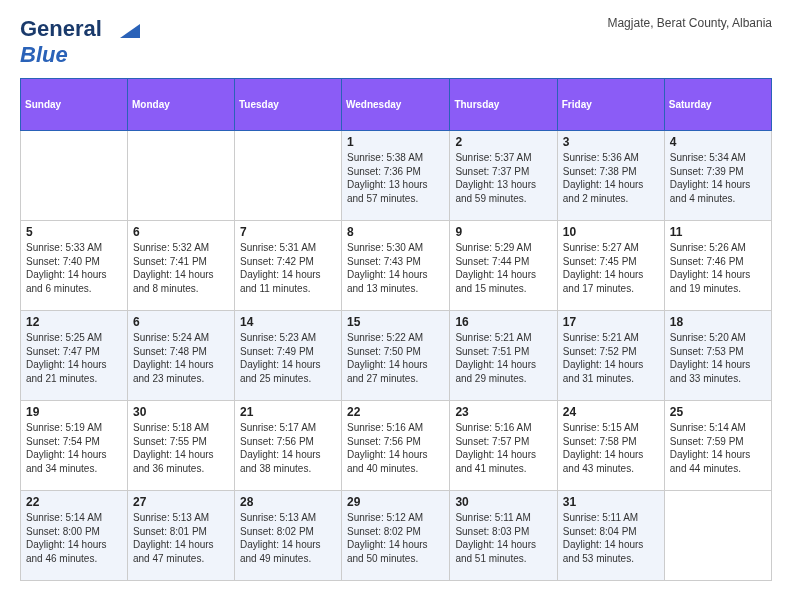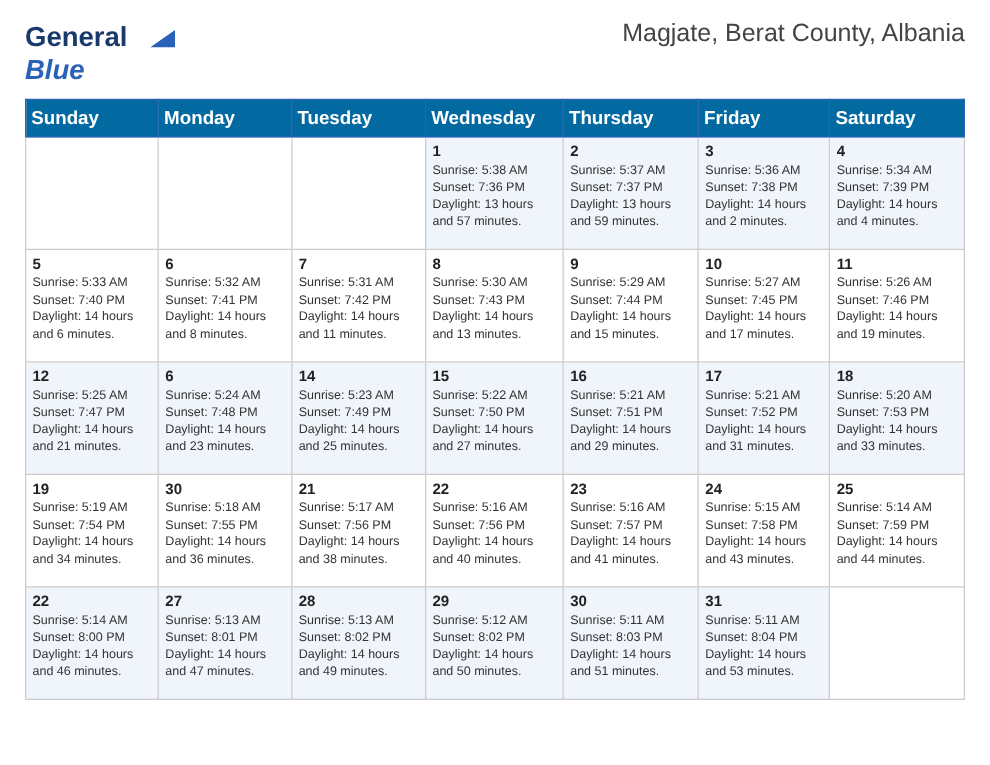--- a/index.html
+++ b/index.html
@@ -23,34 +23,34 @@
     }
     .title-block {
       text-align: right;
     }
     .month-title {
       font-size: 38px;
       font-weight: bold;
       color: #1a3a6b;
     }
     .location-title {
-      font-size: 20px;
+      font-size: 12px;
       color: #444;
     }
     table {
       width: 100%;
       border-collapse: collapse;
       font-size: 10.5px;
     }
     thead tr th {
-      background: #0369a1;
+      background: #8b5cf6;
       color: #fff;
-      padding: 6px 4px;
+      padding: 20px 4px;
       text-align: left;
-      font-size: 15px;
+      font-size: 10px;
       font-weight: bold;
       border: 1px solid #2a62b8;
     }
     tbody tr td {
       border: 1px solid #ccc;
       vertical-align: top;
       padding: 4px 5px;
       height: 90px;
       width: 113px;
       background: #fff;

